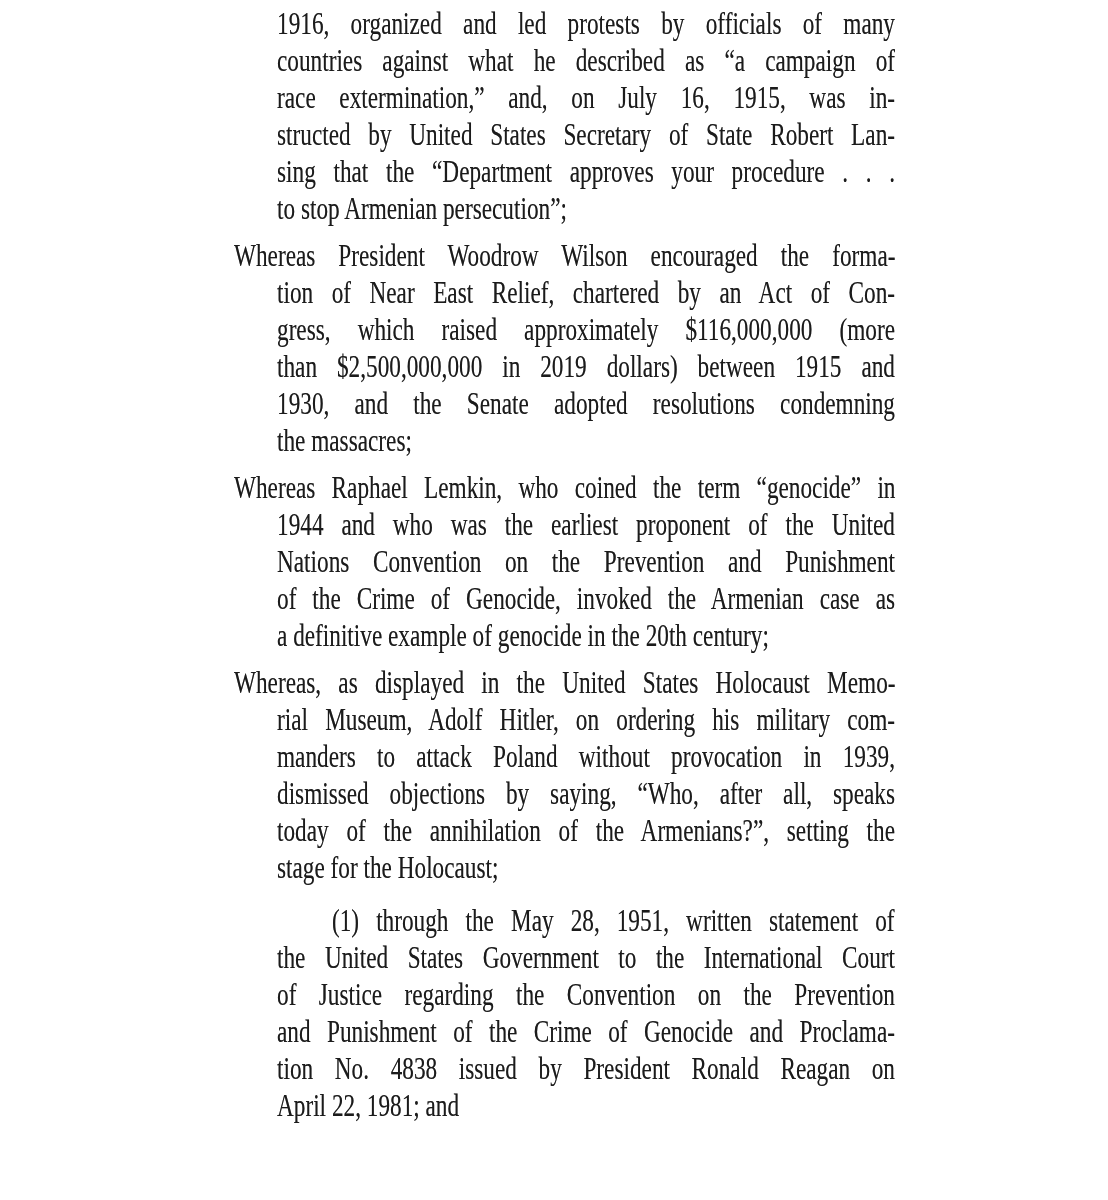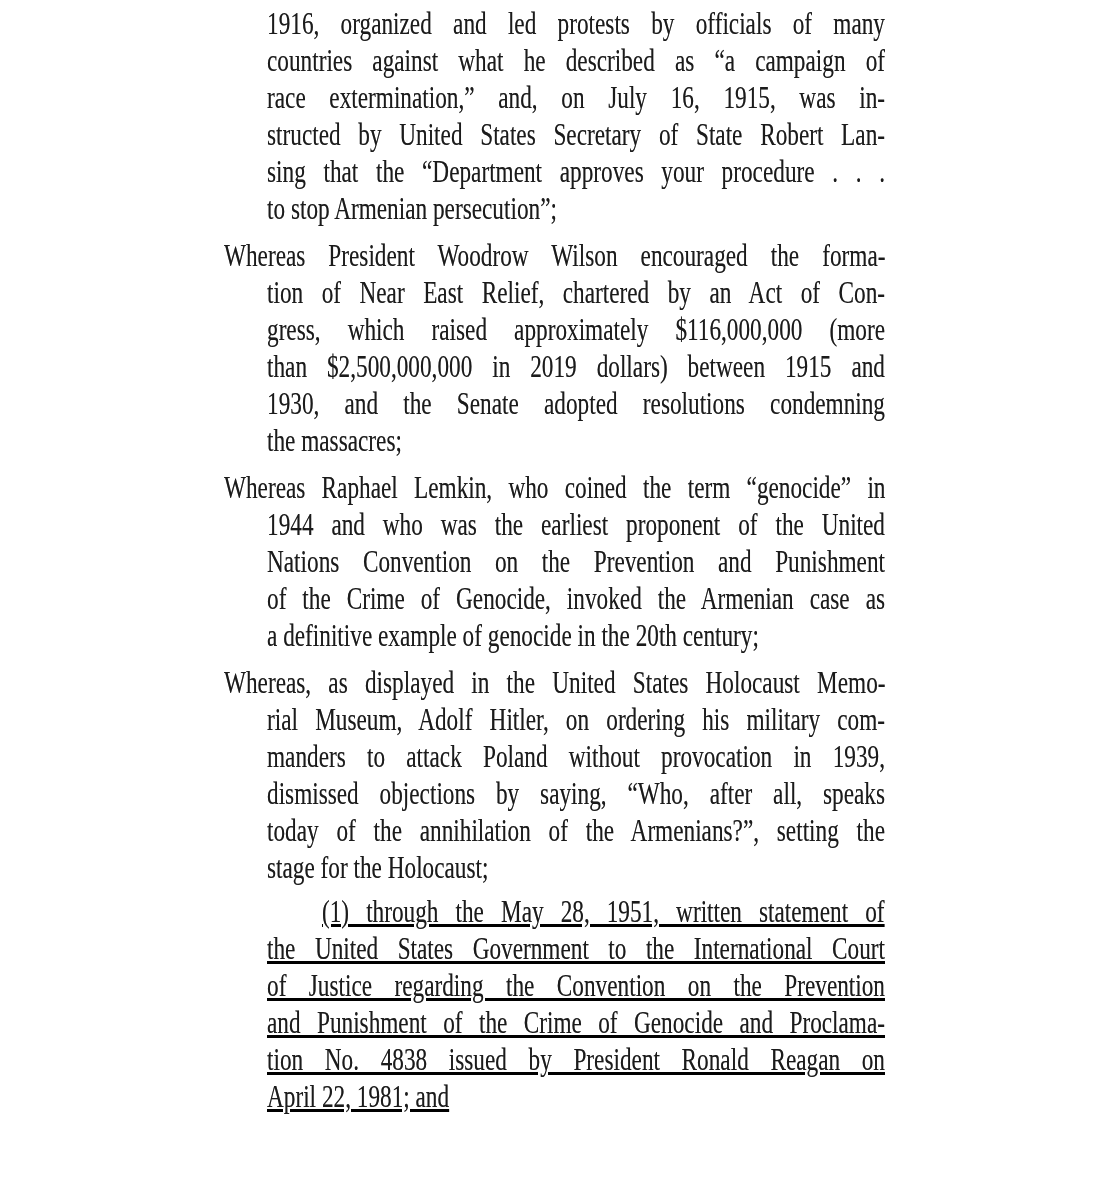--- a/index.html
+++ b/index.html
@@ -11,27 +11,27 @@
     overflow: hidden;
   }
   .page {
     position: relative;
     width: 1108px;
     height: 1200px;
     background: #ffffff;
   }
   .text-column {
     position: absolute;
-    left: 224px;
+    left: 234px;
     top: 5px;
     width: 700px;
   }
   .para { margin: 10px 0 0 0; }
   .para.p-first { margin-top: 0; }
-  .para.clause { margin-top: 7px; text-decoration: underline; }
+  .para.clause { margin-top: 16px; }
   .line {
     font-family: "Liberation Serif", "DejaVu Serif", serif;
     font-size: 31px;
     line-height: 37px;
     height: 37px;
     color: #1b1b1b;
     white-space: nowrap;
     text-align: justify;
     text-align-last: justify;
     text-justify: inter-word;

